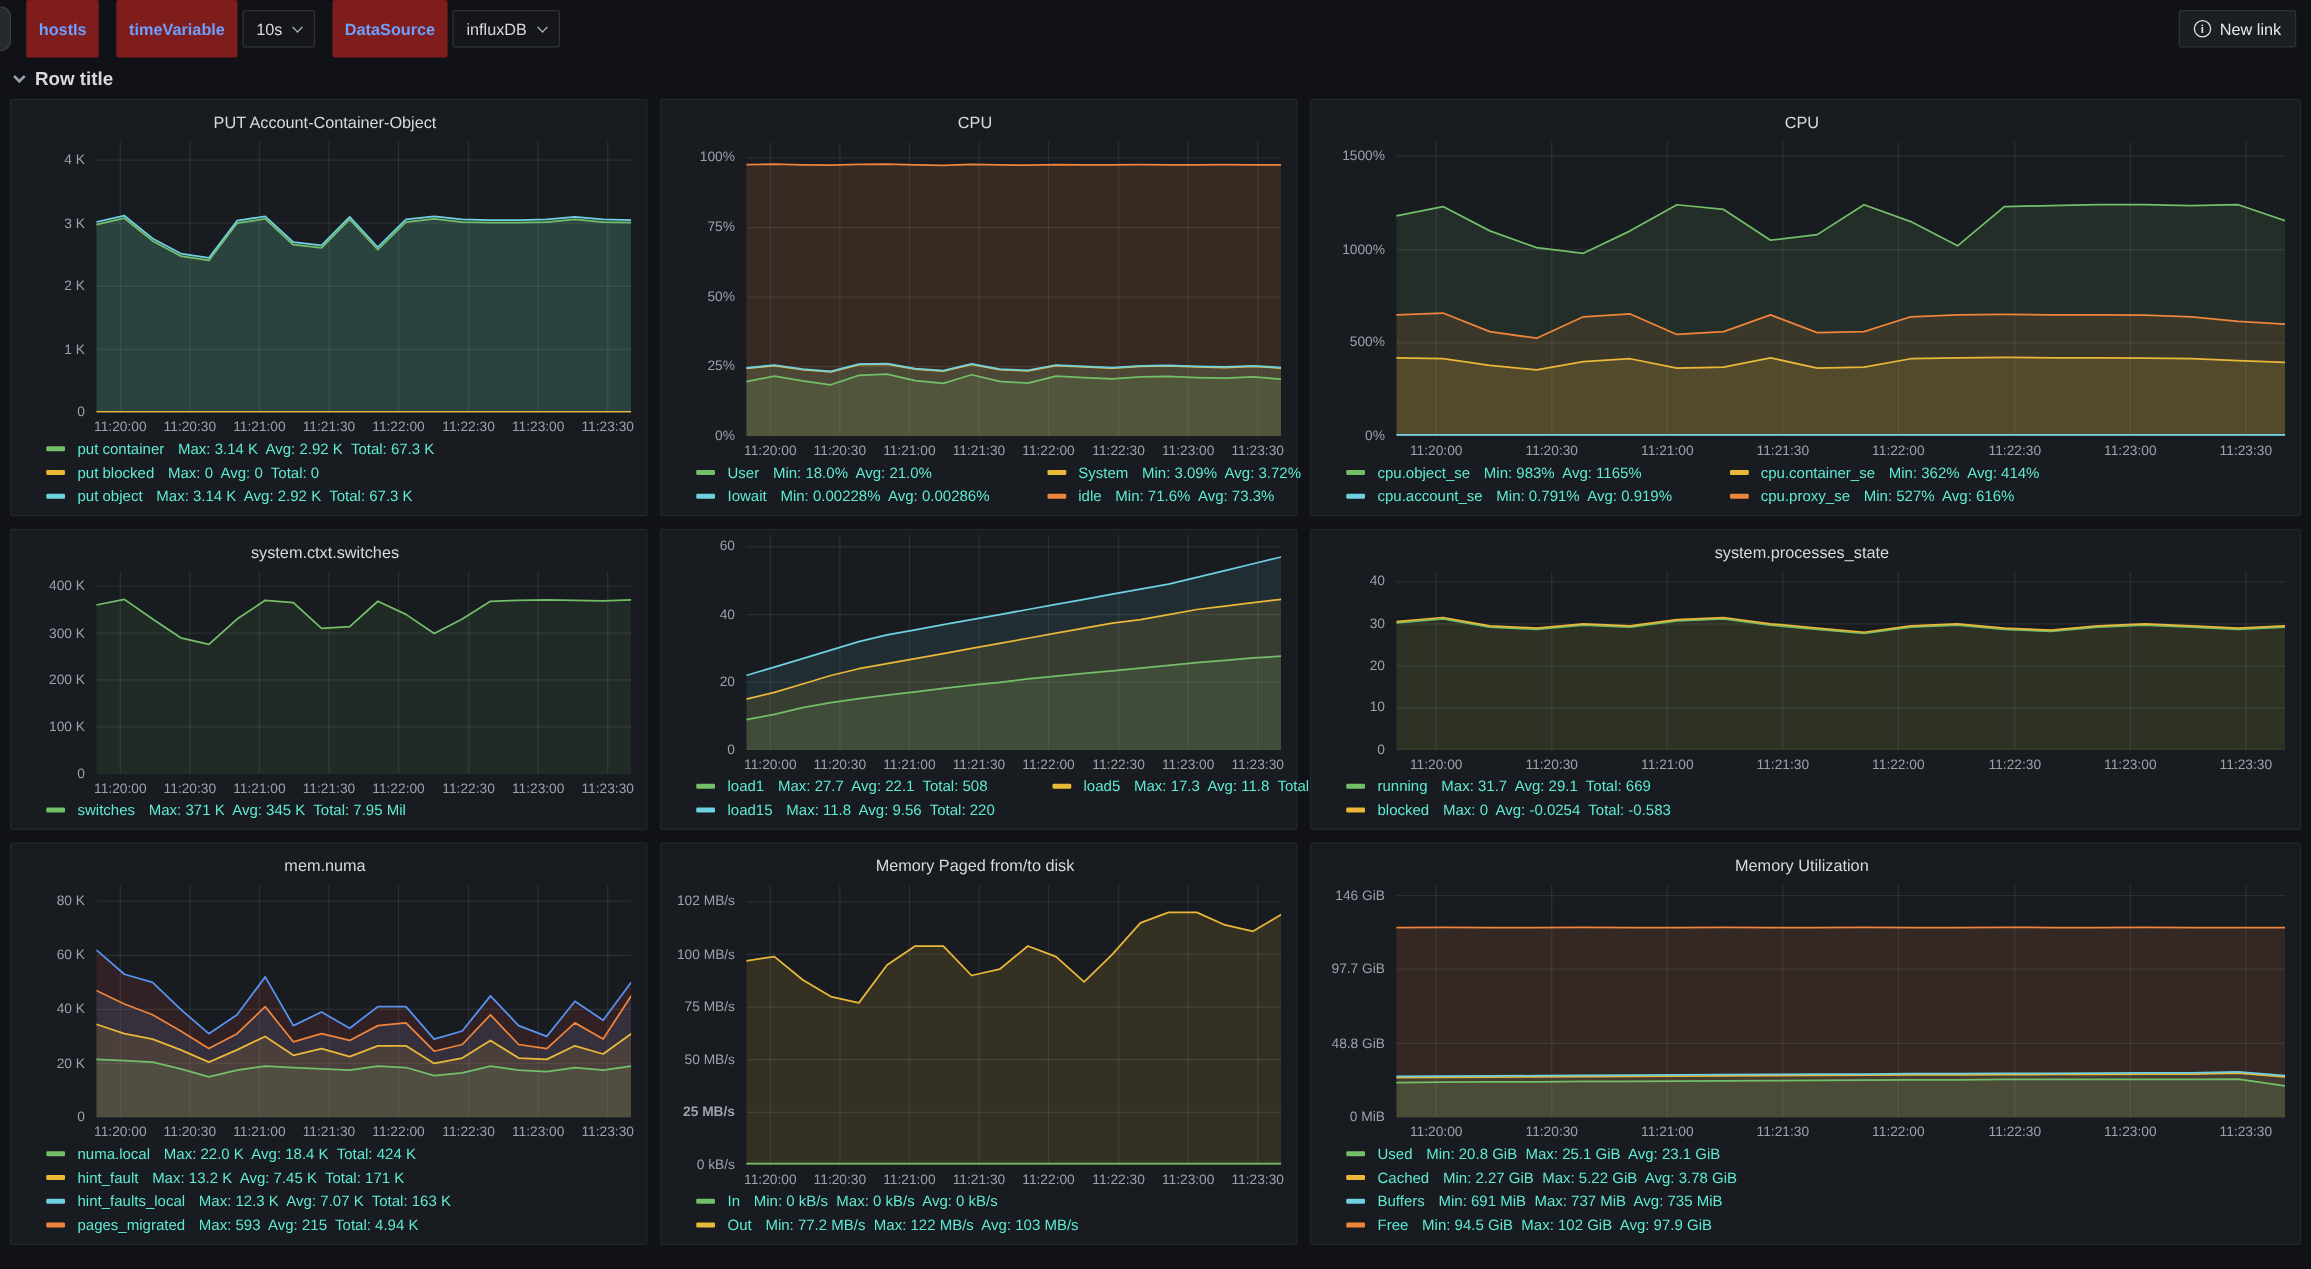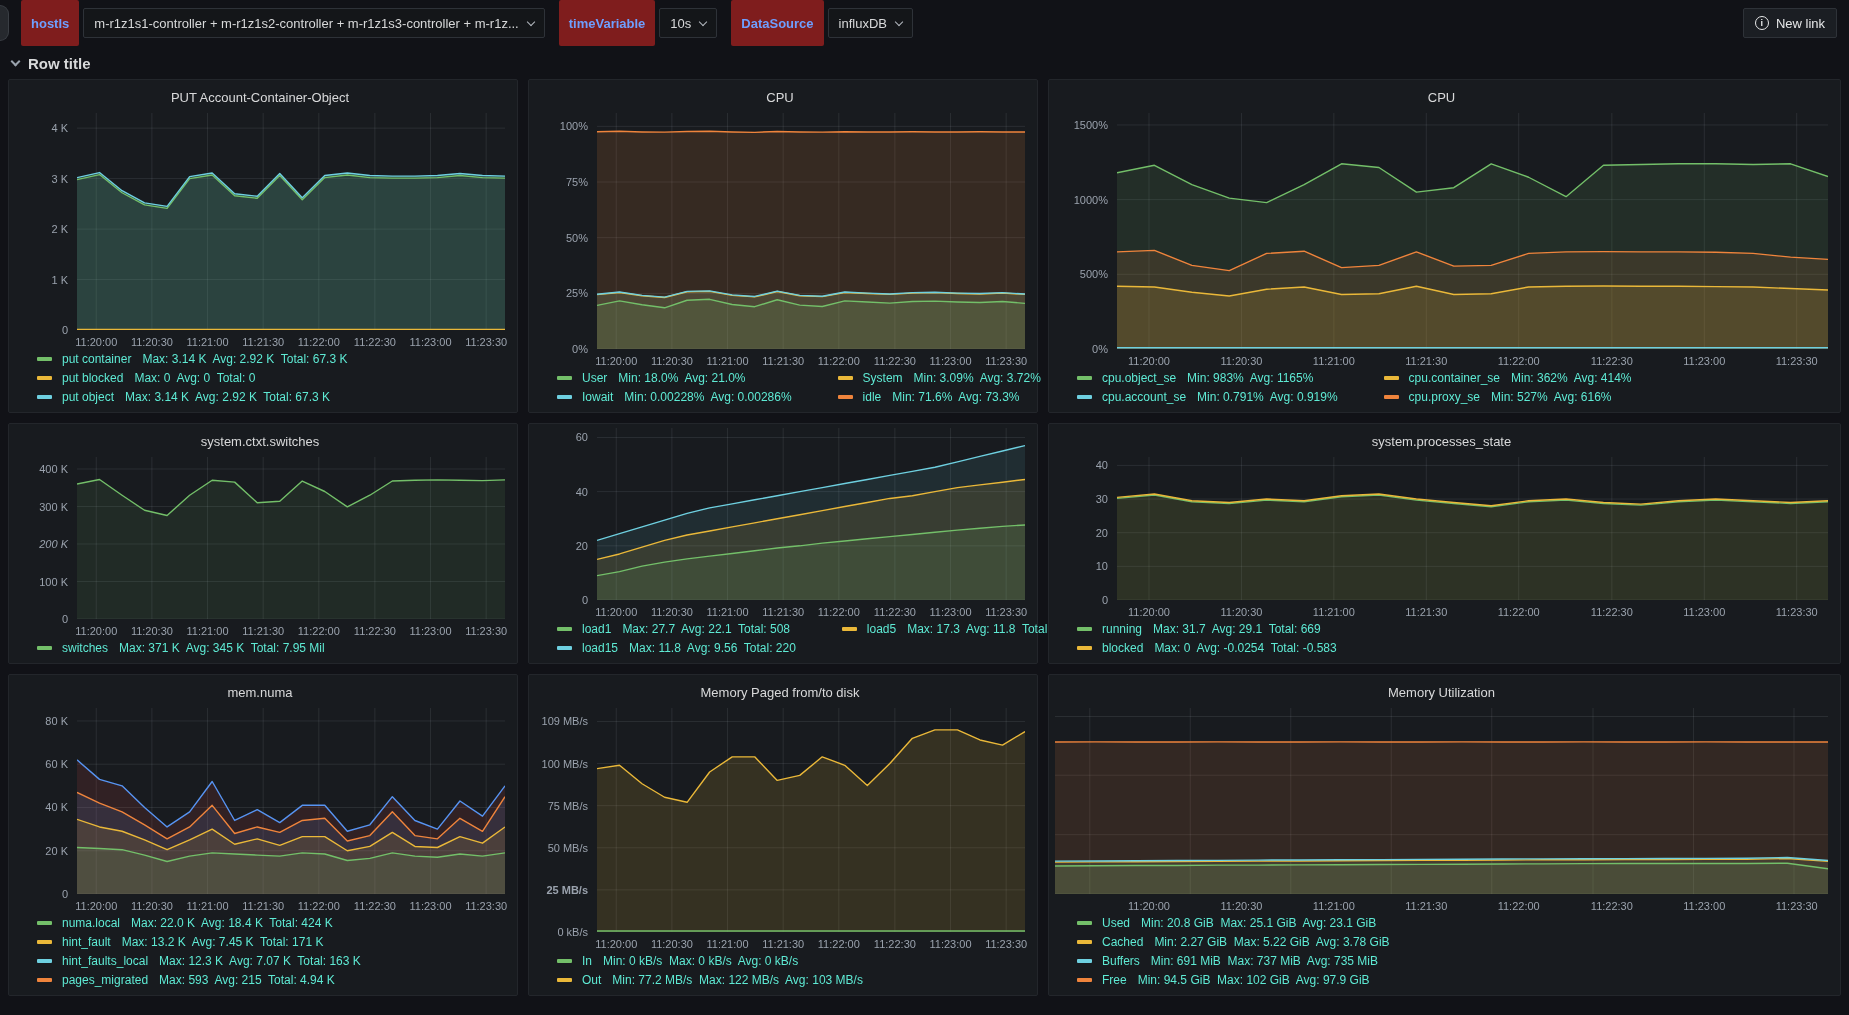--- a/index.html
+++ b/index.html
@@ -40,24 +40,20 @@
   .legend-stats { white-space:pre; }
 </style>
 </head>
 <body>
 
 <div class="topbar">
   <div class="side-stub"></div>
 
   <div class="var-group">
     <div class="var-label">hostIs</div>
-    <div class="var-value">
-      <span>m-r1z1s1-controller + m-r1z1s2-controller + m-r1z1s3-controller + m-r1z...</span>
-      <span class="chev"></span>
-    </div>
   </div>
 
   <div class="var-group">
     <div class="var-label">timeVariable</div>
     <div class="var-value">
       <span>10s</span>
       <span class="chev"></span>
     </div>
   </div>
 
@@ -276,21 +272,21 @@
           <span class="legend-stats">Min: 527%  Avg: 616%</span>
         </div>
       </div>
     </div>
     <div class="panel">
       <div class="panel-title">system.ctxt.switches</div>
       <div class="chart-body">
         <div class="yaxis">
           <span style="top: 7.40741%;">400 K</span>
           <span style="top: 30.5556%;">300 K</span>
-          <span style="top: 53.7037%; font-style: italic;">200 K</span>
+          <span style="top: 53.7037%;">200 K</span>
           <span style="top: 76.8519%;">100 K</span>
           <span style="top: 100%;">0</span>
         </div>
         <div class="plot">
           <svg viewBox="0 0 1000 400" preserveAspectRatio="none">
             <line x1="0" y1="29.6" x2="1000" y2="29.6" stroke="rgba(208,214,222,0.10)" vector-effect="non-scaling-stroke"></line>
             <line x1="0" y1="122.2" x2="1000" y2="122.2" stroke="rgba(208,214,222,0.10)" vector-effect="non-scaling-stroke"></line>
             <line x1="0" y1="214.8" x2="1000" y2="214.8" stroke="rgba(208,214,222,0.10)" vector-effect="non-scaling-stroke"></line>
             <line x1="0" y1="307.4" x2="1000" y2="307.4" stroke="rgba(208,214,222,0.10)" vector-effect="non-scaling-stroke"></line>
             <line x1="0" y1="400.0" x2="1000" y2="400.0" stroke="rgba(208,214,222,0.10)" vector-effect="non-scaling-stroke"></line>
@@ -505,21 +501,21 @@
           <span class="swatch" style="background: rgb(239, 132, 60);"></span>
           <span class="legend-label">pages_migrated</span>
           <span class="legend-stats">Max: 593  Avg: 215  Total: 4.94 K</span>
         </div>
       </div>
     </div>
     <div class="panel">
       <div class="panel-title">Memory Paged from/to disk</div>
       <div class="chart-body">
         <div class="yaxis">
-          <span style="top: 6.01504%;">109 MB/s</span>
+          <span style="top: 6.01504%;">102 MB/s</span>
           <span style="top: 24.812%;">100 MB/s</span>
           <span style="top: 43.609%;">75 MB/s</span>
           <span style="top: 62.406%;">50 MB/s</span>
           <span style="top: 81.203%; font-weight: bold;">25 MB/s</span>
           <span style="top: 100%;">0 kB/s</span>
         </div>
         <div class="plot">
           <svg viewBox="0 0 1000 400" preserveAspectRatio="none">
             <line x1="0" y1="24.1" x2="1000" y2="24.1" stroke="rgba(208,214,222,0.10)" vector-effect="non-scaling-stroke"></line>
             <line x1="0" y1="99.2" x2="1000" y2="99.2" stroke="rgba(208,214,222,0.10)" vector-effect="non-scaling-stroke"></line>
@@ -560,20 +556,26 @@
         <div class="legend-item">
           <span class="swatch" style="background: rgb(234, 184, 57);"></span>
           <span class="legend-label">Out</span>
           <span class="legend-stats">Min: 77.2 MB/s  Max: 122 MB/s  Avg: 103 MB/s</span>
         </div>
       </div>
     </div>
     <div class="panel">
       <div class="panel-title">Memory Utilization</div>
       <div class="chart-body">
+        <div class="yaxis">
+          <span style="top: 4.57516%;">146 GiB</span>
+          <span style="top: 36.1438%;">97.7 GiB</span>
+          <span style="top: 68.1046%;">48.8 GiB</span>
+          <span style="top: 100%;">0 MiB</span>
+        </div>
         <div class="plot">
           <svg viewBox="0 0 1000 400" preserveAspectRatio="none">
             <line x1="0" y1="18.3" x2="1000" y2="18.3" stroke="rgba(208,214,222,0.10)" vector-effect="non-scaling-stroke"></line>
             <line x1="0" y1="144.6" x2="1000" y2="144.6" stroke="rgba(208,214,222,0.10)" vector-effect="non-scaling-stroke"></line>
             <line x1="0" y1="272.4" x2="1000" y2="272.4" stroke="rgba(208,214,222,0.10)" vector-effect="non-scaling-stroke"></line>
             <line x1="0" y1="400.0" x2="1000" y2="400.0" stroke="rgba(208,214,222,0.10)" vector-effect="non-scaling-stroke"></line>
             <line x1="45.0" y1="0" x2="45.0" y2="400" stroke="rgba(208,214,222,0.10)" vector-effect="non-scaling-stroke"></line>
             <line x1="175.0" y1="0" x2="175.0" y2="400" stroke="rgba(208,214,222,0.10)" vector-effect="non-scaling-stroke"></line>
             <line x1="305.0" y1="0" x2="305.0" y2="400" stroke="rgba(208,214,222,0.10)" vector-effect="non-scaling-stroke"></line>
             <line x1="435.0" y1="0" x2="435.0" y2="400" stroke="rgba(208,214,222,0.10)" vector-effect="non-scaling-stroke"></line>

